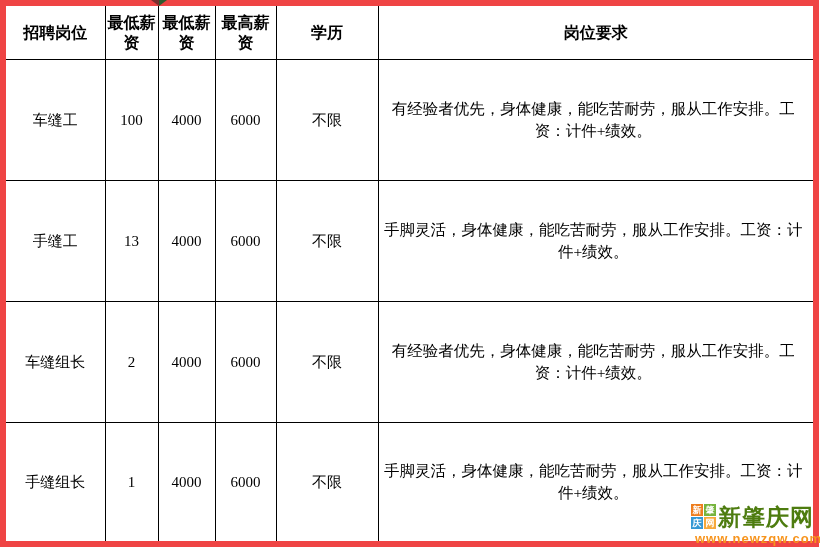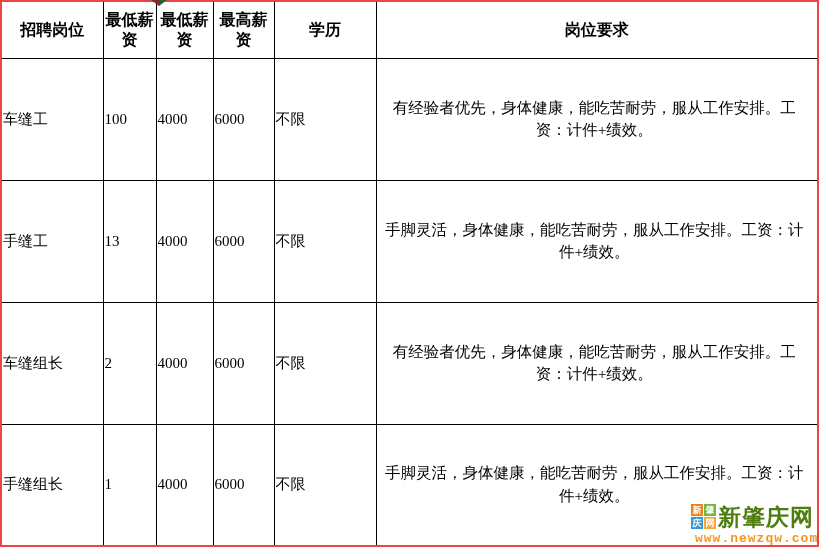--- a/index.html
+++ b/index.html
@@ -21,32 +21,33 @@
     table-layout: fixed;
     width: 819px;
     height: 547px;
   }
   table.jobs th, table.jobs td {
     border: 1px solid #000000;
     vertical-align: middle;
     overflow: hidden;
   }
   table.jobs {
-    border: 2px solid #ef4444;
+    border: 6px solid #ef4444;
   }
   tr.header-row { height: 47px; }
   tr.data-row   { height: 100px; }
   th.hdr {
     font-size: 16px;
     font-weight: bold;
     text-align: center;
     line-height: 1.25;
     padding: 0 1px;
   }
   td.c {
+    text-align: center;
     font-size: 15px;
     padding: 4px 1px;
     margin-left: 43px;
   }
   td.req {
     text-align: center;
     font-size: 15.5px;
     line-height: 1.45;
     padding: 0 10px 0 5px;
   }
@@ -102,21 +103,21 @@
     letter-spacing: 1px;
     white-space: nowrap;
   }
   .wm-url {
     margin-top: 2px;
     margin-left: 4px;
     font-size: 13px;
     font-weight: bold;
     color: #f7941d;
     letter-spacing: 1px;
-    font-family: Liberation Mono, monospace;
+    font-family: Liberation Sans, sans-serif;
     white-space: nowrap;
   }
 </style>
 </head>
 <body>
 
 <div class="page">
 
   <table class="jobs">
     <colgroup>

